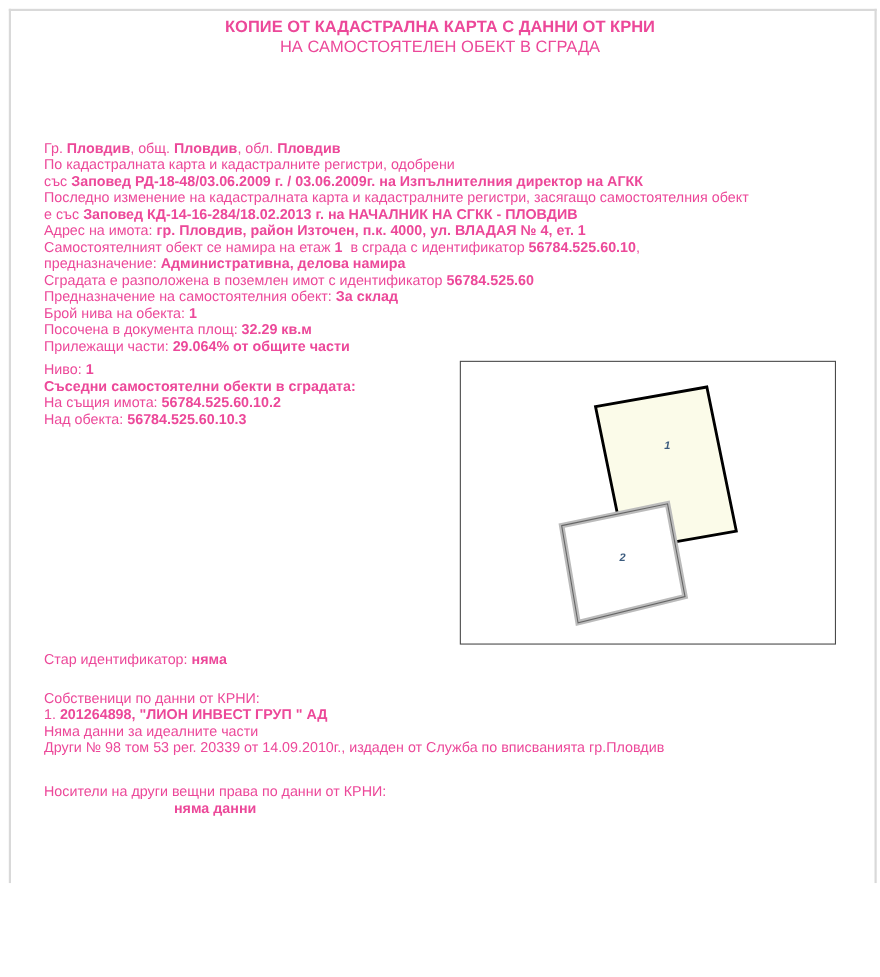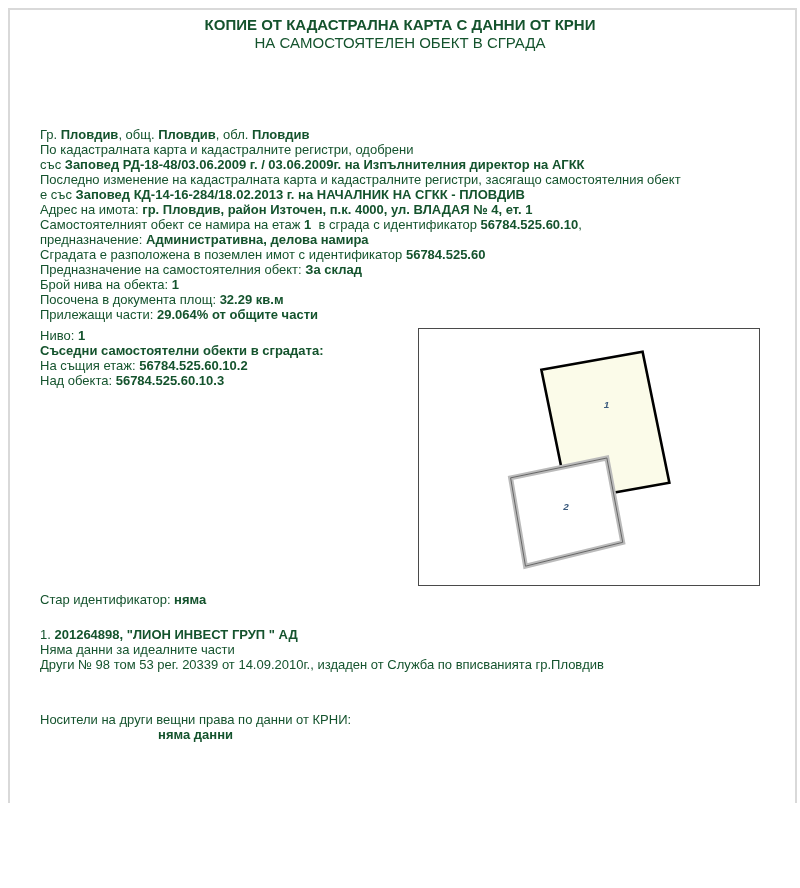--- a/index.html
+++ b/index.html
@@ -1,18 +1,18 @@
 <!DOCTYPE html>
 <html><head>
 <meta charset="utf-8">
 <style>
   html,body { margin:0; padding:0; background:#fff; }
   .page {
     position:relative; width:800px; height:803px; background:#ffffff;
-    font-family:"Liberation Sans", sans-serif; font-size:13px; color:#14532d;
+    font-family:"Liberation Sans", sans-serif; font-size:13px; color:#ec4899;
     overflow:hidden;
   }
   .page-frame {
     position:absolute; left:8px; top:8px; width:785px; height:900px;
     border-left:2px solid #d9d9d9; border-top:2px solid #d9d9d9; border-right:2px solid #d9d9d9;
     pointer-events:none;
   }
   .title {
     position:absolute; top:16px; left:0; width:100%; text-align:center;
     font-size:15px; font-weight:bold; white-space:pre;
@@ -62,41 +62,42 @@
       <div class="tline"><span>Сградата е разположена в поземлен имот с идентификатор </span><span class="b">56784.525.60</span></div>
       <div class="tline"><span>Предназначение на самостоятелния обект: </span><span class="b">За склад</span></div>
       <div class="tline"><span>Брой нива на обекта: </span><span class="b">1</span></div>
       <div class="tline"><span>Посочена в документа площ: </span><span class="b">32.29 кв.м</span></div>
       <div class="tline"><span>Прилежащи части: </span><span class="b">29.064% от общите части</span></div>
     </div>
 
   <div class="block" id="level-info">
       <div class="tline"><span>Ниво: </span><span class="b">1</span></div>
       <div class="tline"><span class="b">Съседни самостоятелни обекти в сградата:</span></div>
-      <div class="tline"><span>На същия етаж: </span><span class="b">56784.525.60.10.2</span></div>
+      <div class="tline"><span>На същия имота: </span><span class="b">56784.525.60.10.2</span></div>
       <div class="tline"><span>Над обекта: </span><span class="b">56784.525.60.10.3</span></div>
     </div>
 
   <div id="map-box">
     <svg viewBox="0 0 342 258" xmlns="http://www.w3.org/2000/svg">
       <polygon points="123,41 225,23 252,155 150,173" stroke-width="2.6" stroke-linejoin="miter" fill="#FBFBE9" stroke="#000000"></polygon>
       <g>
         <polygon points="92,150 189,130 205,215 107,239" stroke-width="5" fill="#FFFFFF" stroke="#BBBBBB"></polygon>
         <polygon points="92,150 189,130 205,215 107,239" fill="none" stroke-width="1" stroke="#666666"></polygon>
       </g>
       <text x="186" y="80" font-size="10" font-style="italic" font-weight="bold" fill="#3B5B7E">1</text>
       <text x="145" y="182" font-size="10" font-style="italic" font-weight="bold" fill="#3B5B7E">2</text>
     </svg>
   </div>
 
   <div class="block" id="old-id">
       <div class="tline"><span>Стар идентификатор: </span><span class="b">няма</span></div>
     </div>
 
   <div class="block" id="owners">
+      <div class="tline"><span>Собственици по данни от КРНИ:</span></div>
       <div class="tline"><span>1. </span><span class="b">201264898, "ЛИОН ИНВЕСТ ГРУП " АД</span></div>
       <div class="tline"><span>Няма данни за идеалните части</span></div>
       <div class="tline"><span>Други № 98 том 53 рег. 20339 от 14.09.2010г., издаден от Служба по вписванията гр.Пловдив</span></div>
     </div>
 
   <div class="block" id="rights">
       <div class="tline"><span>Носители на други вещни права по данни от КРНИ:</span></div>
       <div class="tline"><span class="b">няма данни</span></div>
     </div>
 

